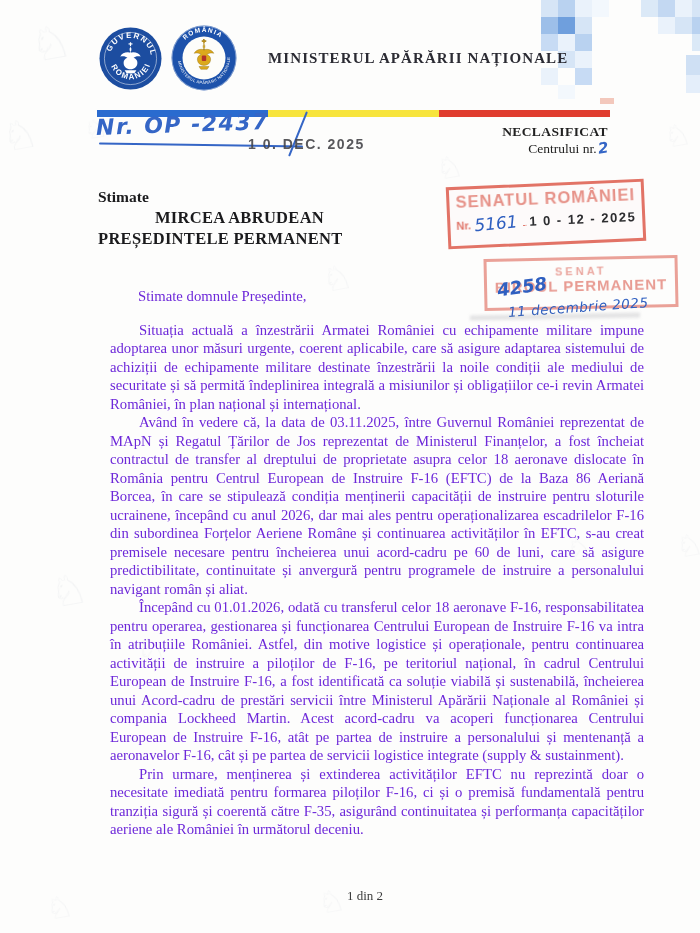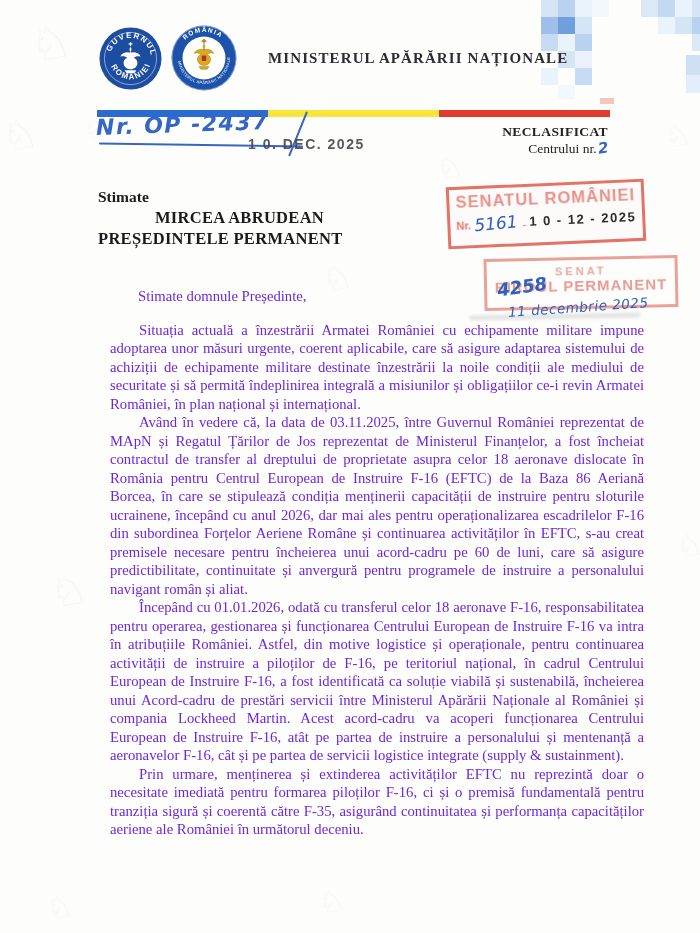--- a/index.html
+++ b/index.html
@@ -218,14 +218,15 @@
 
   <div class="bodytxt">
     <p class="greet">Stimate domnule Președinte,</p>
 
   <p class="para"><span>Situația actuală a înzestrării Armatei României cu echipamente militare impune adoptarea unor măsuri urgente, coerent aplicabile, care să asigure adaptarea sistemului de achiziții de echipamente militare destinate înzestrării la noile condiții ale mediului de securitate și să permită îndeplinirea integrală a misiunilor și obligațiilor ce-i revin Armatei României, în plan național și internațional.</span></p>
       <p class="para"><span>Având în vedere că, la data de 03.11.2025, între Guvernul României reprezentat de MApN și Regatul Țărilor de Jos reprezentat de Ministerul Finanțelor, a fost încheiat contractul de transfer al </span><span class="b">dreptului de proprietate</span><span> asupra celor 18 aeronave dislocate în România pentru </span><span class="b">Centrul European de Instruire F-16 (EFTC)</span><span> de la Baza 86 Aeriană Borcea, în care se stipulează condiția menținerii capacității de instruire pentru sloturile ucrainene, începând cu anul 2026, dar mai ales pentru operaționalizarea escadrilelor F-16 din subordinea Forțelor Aeriene Române și </span><span class="b">continuarea activităților în EFTC,</span><span> s-au creat premisele necesare pentru încheierea </span><span class="b">unui acord-cadru pe 60 de luni,</span><span> care să asigure </span><span class="b">predictibilitate, continuitate și anvergură</span><span> pentru programele de instruire a personalului navigant român și aliat.</span></p>
       <p class="para"><span>Începând cu 01.01.2026, odată cu transferul celor 18 aeronave F-16, responsabilitatea pentru operarea, gestionarea și funcționarea Centrului European de Instruire F-16 va intra în atribuțiile României. Astfel, din motive logistice și operaționale, pentru continuarea activității de instruire a piloților de F-16, pe teritoriul național, în cadrul Centrului European de Instruire F-16, a fost identificată ca soluție viabilă și sustenabilă, încheierea unui Acord-cadru de prestări servicii între Ministerul Apărării Naționale al României și compania Lockheed Martin. Acest acord-cadru va acoperi funcționarea Centrului European de Instruire F-16, atât pe partea de instruire a personalului și mentenanță a aeronavelor F-16, cât și pe partea de servicii logistice integrate (supply &amp; sustainment).</span></p>
       <p class="para"><span>Prin urmare, </span><span class="b">menținerea și extinderea activităților EFTC</span><span> nu reprezintă doar o necesitate imediată pentru formarea piloților F-16, ci și o </span><span class="b">premisă fundamentală pentru tranziția sigură și coerentă către F-35,</span><span> asigurând continuitatea și performanța capacităților aeriene ale României în următorul deceniu.</span></p>
     </div>
 
+  <div class="pagenum">1 din 2</div>
 
 </div>
 
 </body></html>

